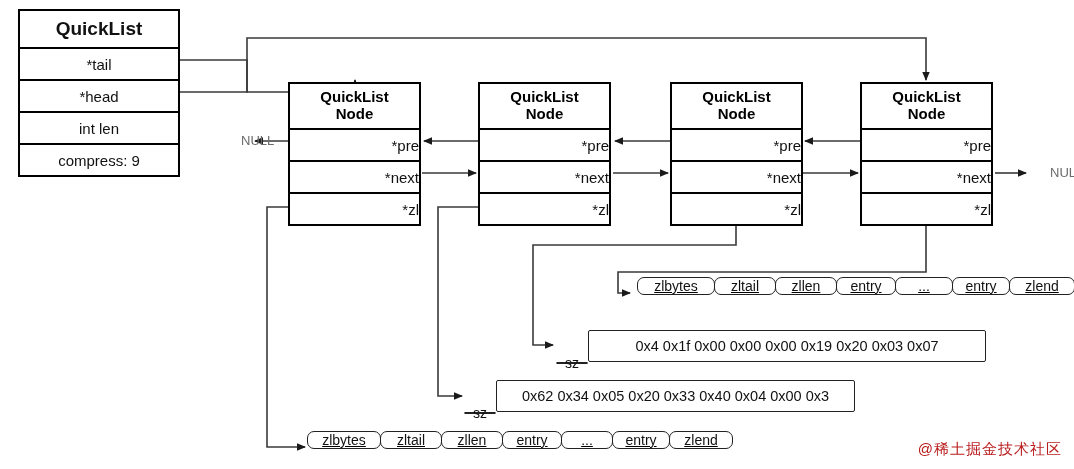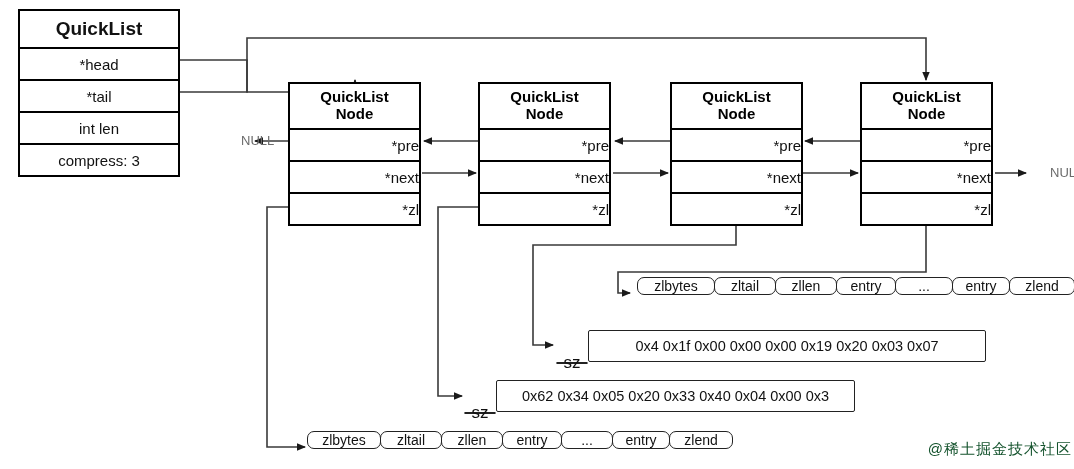--- a/index.html
+++ b/index.html
@@ -79,20 +79,21 @@
     color: #111;
     border-top: 2px solid #000;
     box-sizing: border-box;
   }
   
   .ziplist {
     position: absolute;
     display: flex;
     height: 18px;
     align-items: flex-end;
+    text-decoration: underline;
   }
   .ziplist .cell {
     border: 1.6px solid #222;
     border-radius: 7px;
     background: #fff;
     font-size: 14px;
     color: #111;
     display: flex;
     align-items: center;
     justify-content: center;
@@ -105,21 +106,21 @@
     position: absolute;
     display: flex;
     height: 32px;
     align-items: stretch;
   }
   .szrow .sz {
     width: 32px;
     border: 1.6px solid #222;
     border-radius: 7px;
     background: #fff;
-    font-size: 17px;
+    font-size: 14px;
     color: #111;
     display: flex;
     align-items: center;
     justify-content: center;
     box-sizing: border-box;
     margin-top: 32px;
   }
   .szrow .hex {
     border: 1.6px solid #222;
     border-radius: 2px;
@@ -137,24 +138,24 @@
   .nulllabel {
     position: absolute;
     font-size: 13px;
     color: #6b6b6b;
     white-space: nowrap;
     margin-left: 20px;
   }
   
   .watermark {
     position: absolute;
-    right: 2px;
+    right: 12px;
     bottom: 10px;
     font-size: 15px;
-    color: #14532d;
+    color: #b91c1c;
     white-space: nowrap;
     letter-spacing: 1px;
   }
 </style>
 </head>
 <body>
 
 <div id="canvas">
 
   <svg class="wires" viewBox="0 0 1074 469">
@@ -192,24 +193,24 @@
       <path d="M736,222 L736,245 L533,245 L533,345 L553,345" marker-end="url(#ah)"></path>
 
       <path d="M926,222 L926,272 L618,272 L618,293 L630,293" marker-end="url(#ah)"></path>
 
       <path d="M736,311 L736,330" stroke="none"></path>
     </g>
   </svg>
 
   <div class="struct">
     <div class="row head">QuickList</div>
+    <div class="row">*tail</div>
     <div class="row">*head</div>
-    <div class="row">*tail</div>
     <div class="row">int len</div>
-    <div class="row">compress: 3</div>
+    <div class="row">compress: 9</div>
   </div>
 
   <div class="node" style="left:288px; top:82px;">
     <div class="title">
       <span>QuickList</span>
       <span>Node</span>
     </div>
     <div class="field">*pre</div>
     <div class="field">*next</div>
     <div class="field">*zl</div>

